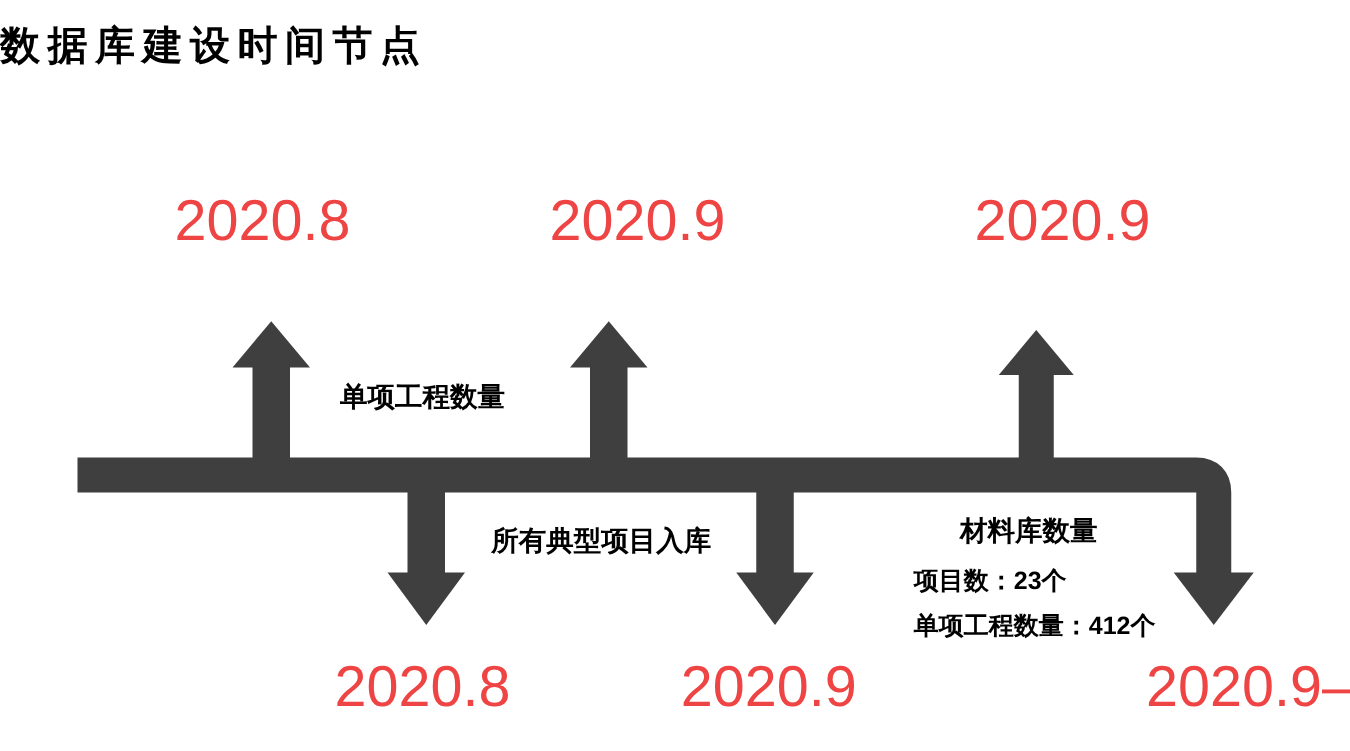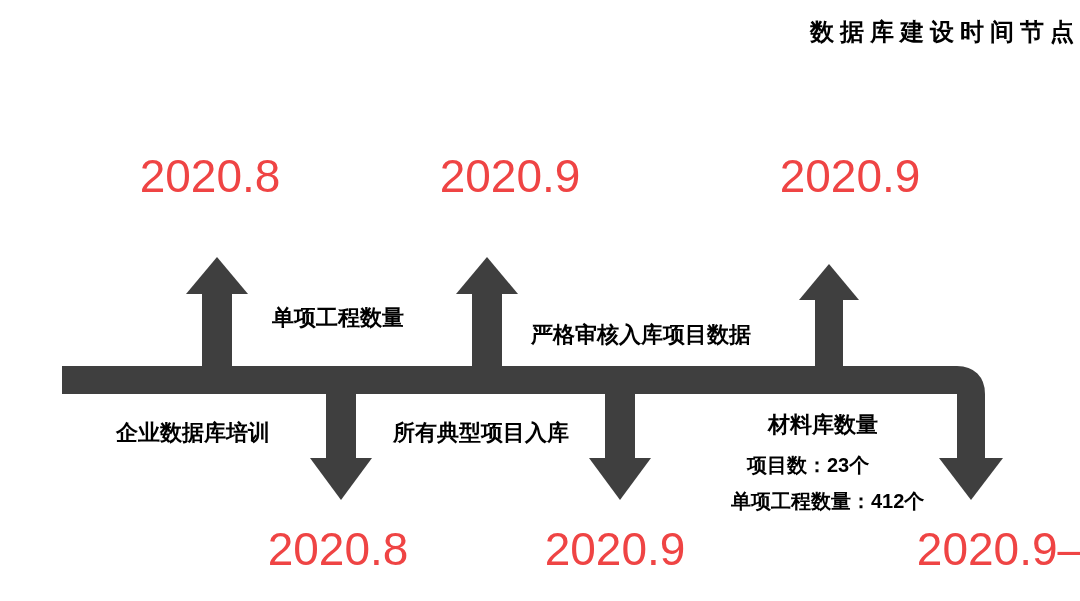--- a/index.html
+++ b/index.html
@@ -21,22 +21,22 @@
     top: 0;
     width: 1080px;
     height: 601px;
   }
   .title {
     position: absolute;
     top: 20px;
     left: 0;
     width: 100%;
     margin: 0;
-    text-align: right;
-    font-size: 24px;
+    text-align: left;
+    font-size: 32px;
     font-weight: 700;
     letter-spacing: 6px;
     color: #000000;
     line-height: 1;
   }
   .date {
     position: absolute;
     font-size: 46px;
     font-weight: 400;
     color: #ef4444;
@@ -67,21 +67,21 @@
   #date-t2 { left: 510px; }
   #date-t3 { left: 850px; }
   #date-b1 { left: 338px; }
   #date-b2 { left: 615px; }
   #date-b3 { left: 1000px; }
   #lbl-a1 { left: 272px; top: 307px; }
   #lbl-a2 { left: 531px; top: 324px; }
   #lbl-b1 { left: 116px; top: 422px; }
   #lbl-b2 { left: 393px; top: 422px; }
   #lbl-b3 { left: 768px; top: 414px; }
-  #detail-1 { left: 731px; top: 455px; margin-left: 16px; }
+  #detail-1 { left: 731px; top: 455px; }
   #detail-2 { left: 731px; top: 491px; }
   #detail-3 { left: 731px; top: 527px; }
 </style>
 </head>
 <body>
 
 <div class="canvas">
 
   <svg class="timeline-svg" viewBox="0 0 1080 601" xmlns="http://www.w3.org/2000/svg">
 
@@ -108,22 +108,20 @@
 
   <div id="date-t1" class="date top-row">2020.8</div>
   <div id="date-t2" class="date top-row">2020.9</div>
   <div id="date-t3" class="date top-row">2020.9</div>
 
   <div id="date-b1" class="date bottom-row">2020.8</div>
   <div id="date-b2" class="date bottom-row">2020.9</div>
   <div id="date-b3" class="date bottom-row">2020.9–</div>
 
   <div id="lbl-a1" class="lbl">单项工程数量</div>
-  <div id="lbl-a2" class="lbl">严格审核入库项目数据</div>
 
-  <div id="lbl-b1" class="lbl">企业数据库培训</div>
   <div id="lbl-b2" class="lbl">所有典型项目入库</div>
   <div id="lbl-b3" class="lbl">材料库数量</div>
 
   <div id="detail-1" class="detail">项目数：23个</div>
   <div id="detail-2" class="detail">单项工程数量：412个</div>
 
 </div>
 
 </body></html>

